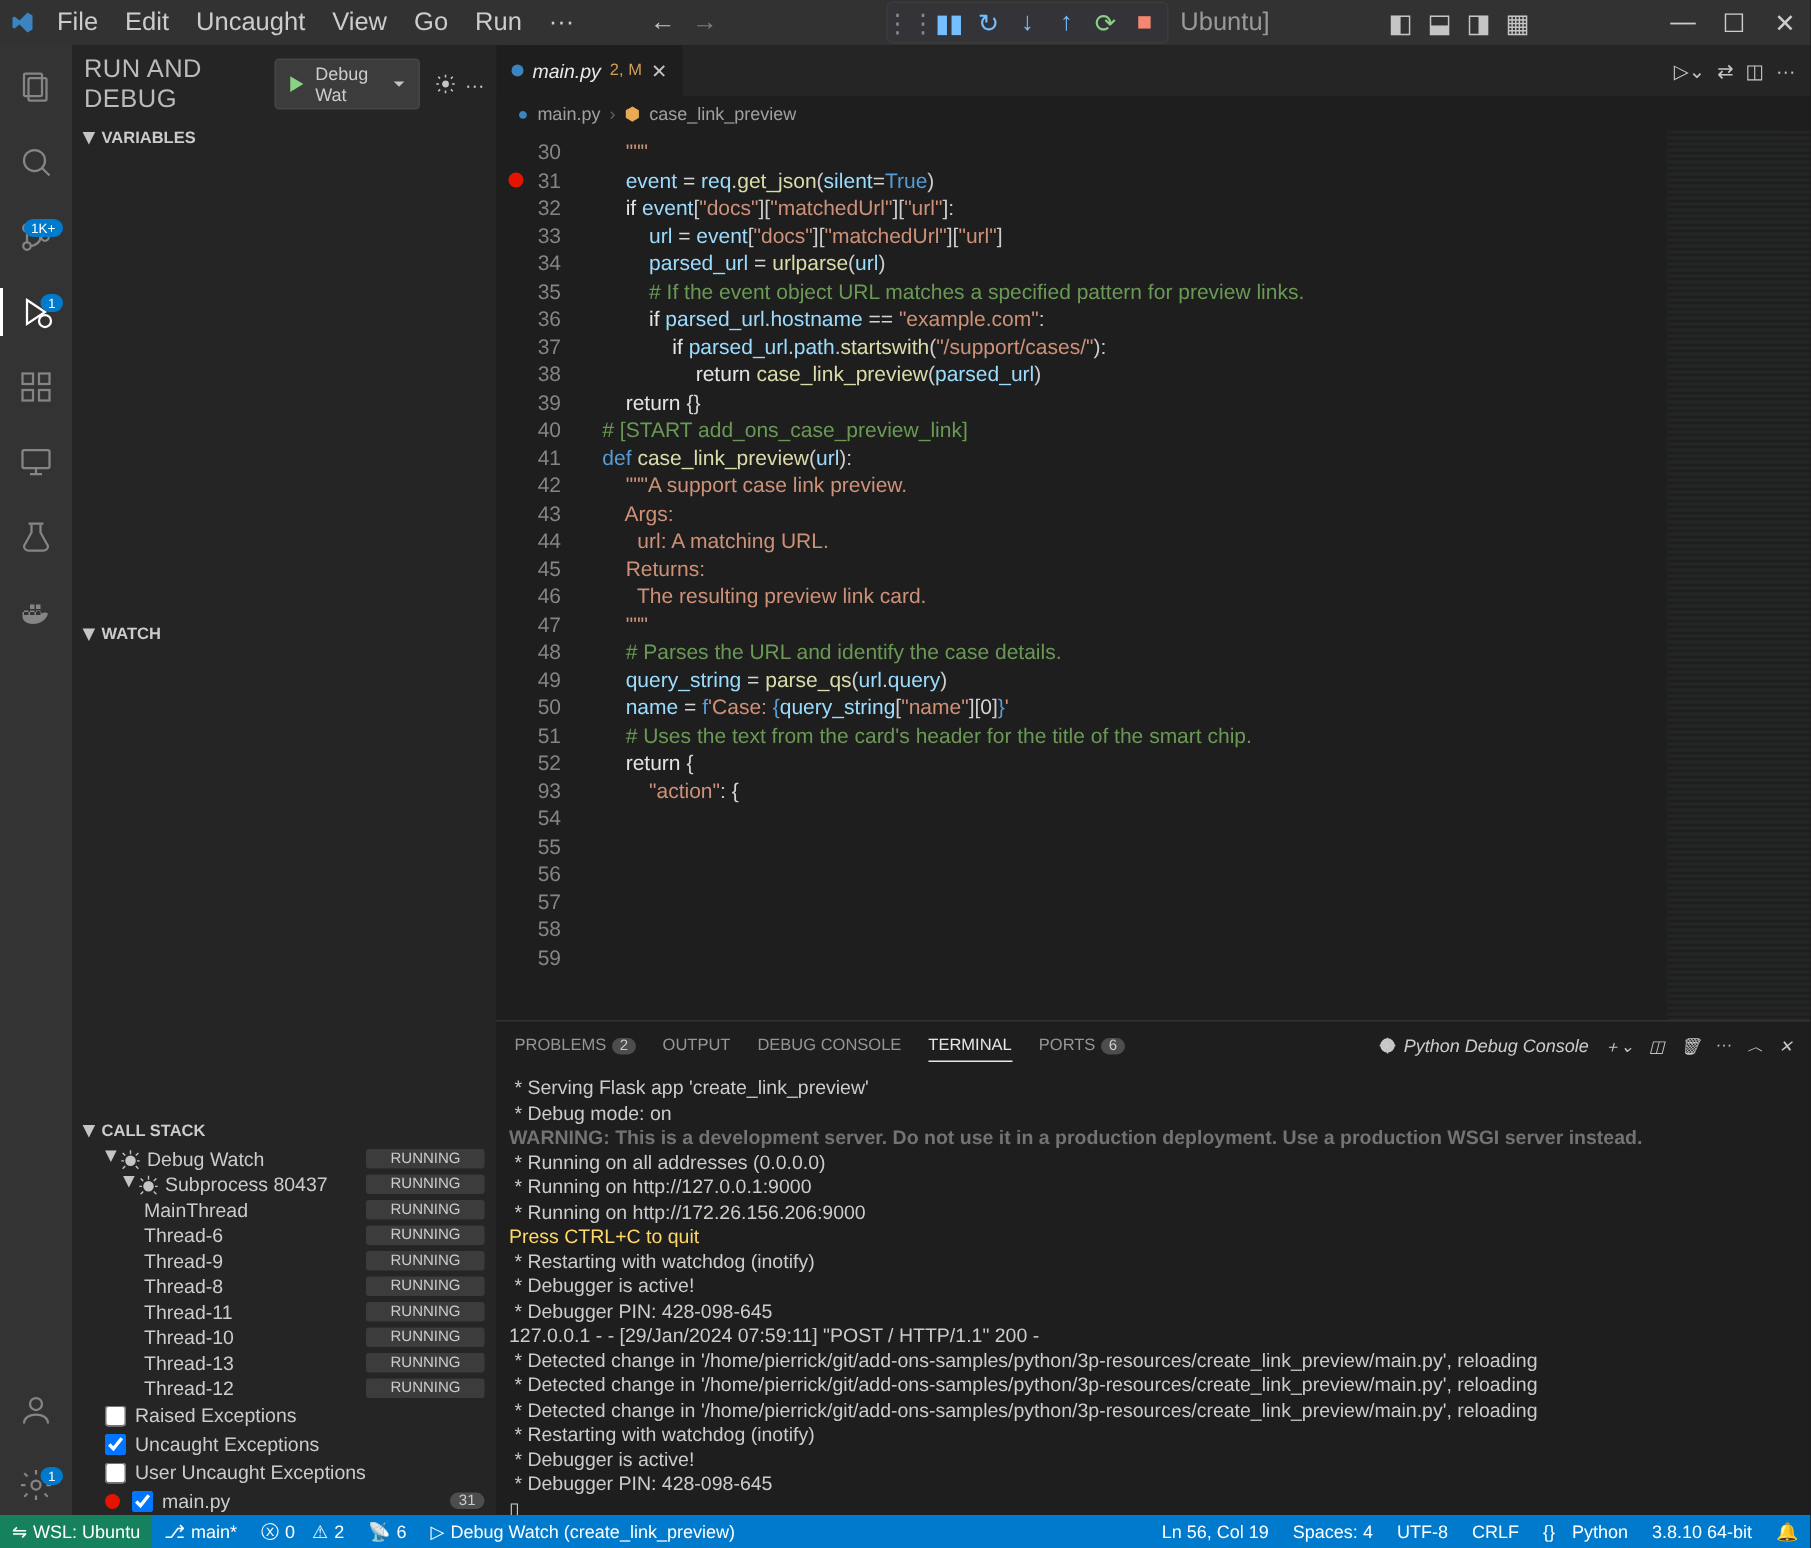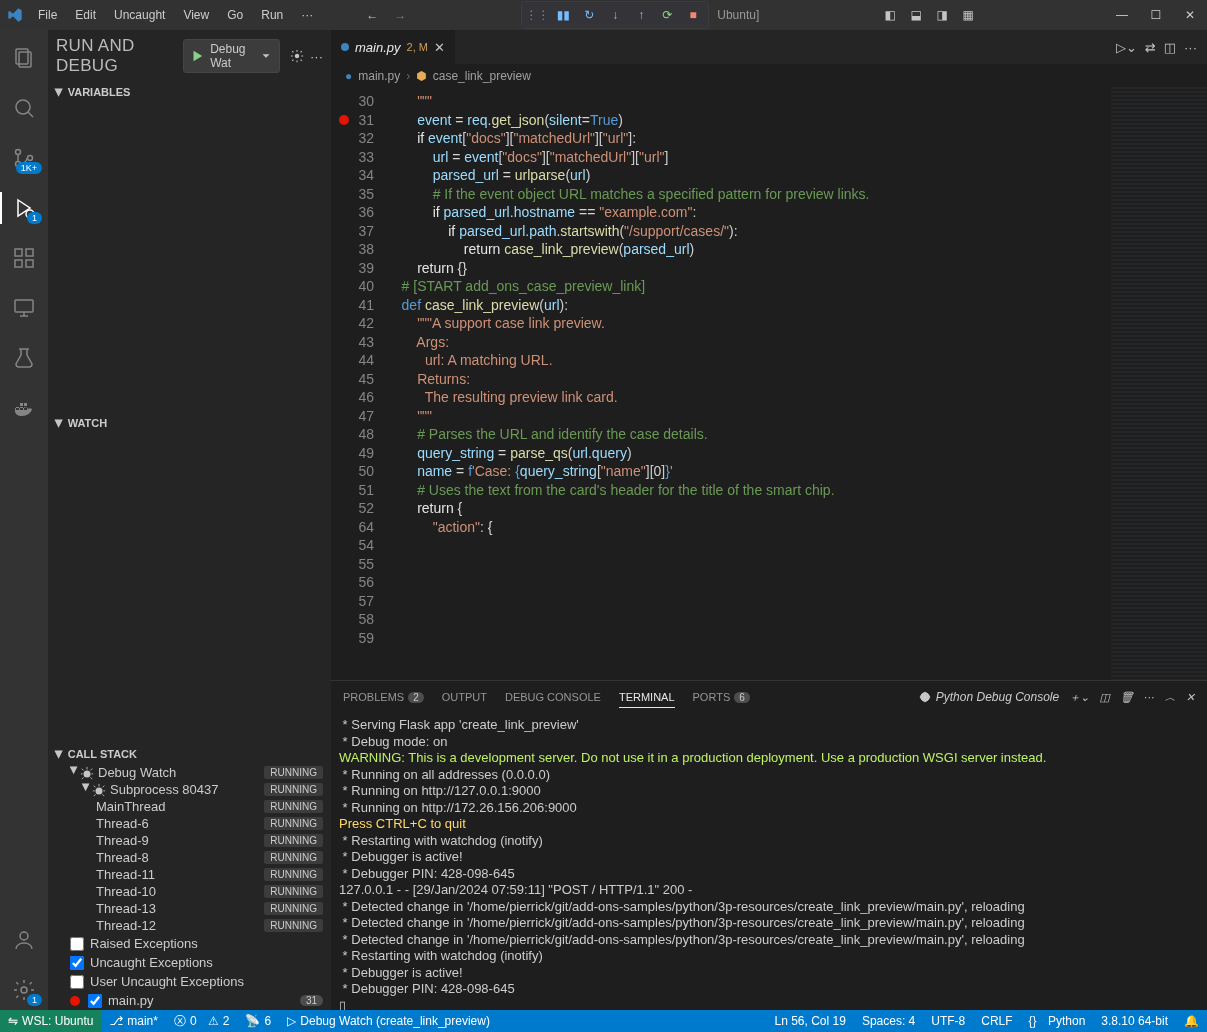--- a/index.html
+++ b/index.html
@@ -1,17 +1,17 @@
 <!DOCTYPE html>
 <html><head>
 <meta charset="utf-8">
 <style>
 * { margin:0; padding:0; box-sizing:border-box; font-family:"Segoe UI",Arial,sans-serif; }
 body { background:#1e1e1e; color:#cccccc; font-size:13px; width:1207px; height:1032px; overflow:hidden; display:flex; flex-direction:column; }
-.titlebar { height:30px; background:#323233; display:flex; align-items:center; color:#cccccc; font-size:12px; }
+.titlebar { height:30px; background:#323233; display:flex; align-items:center; color:#cccccc; font-size:17px; }
 .titlebar .vscode-icon { width:30px; display:flex; justify-content:center; align-items:center; }
 .titlebar .vscode-icon svg { width:16px; height:16px; }
 .menu { display:flex; gap:2px; }
 .menu span { padding:4px 8px; cursor:pointer; }
 .center-tools { margin-left:40px; display:flex; align-items:center; gap:6px; }
 .center-tools .icn { width:22px; height:22px; display:flex; align-items:center; justify-content:center; color:#c5c5c5; }
 .debug-toolbar { display:flex; align-items:center; gap:4px; background:#333338; border:1px solid #3c3c3c; border-radius:4px; padding:2px 4px; margin-left:110px;}
 .debug-toolbar .dbg-icn { width:22px; height:22px; display:flex; align-items:center; justify-content:center; }
 .title-text { margin-left:8px; color:#999; }
 .winbtns { margin-left:auto; display:flex; }
@@ -19,37 +19,37 @@
 .layout-icons { display:flex; gap:4px; margin-right:6px; }
 .layout-icons .icn { width:22px; height:22px; display:flex; align-items:center; justify-content:center; color:#c5c5c5; }
 
 .main { flex:1; display:flex; min-height:0; }
 .activitybar { width:48px; background:#333333; display:flex; flex-direction:column; align-items:center; padding-top:8px; gap:10px; }
 .activitybar .act-item { width:48px; height:40px; display:flex; align-items:center; justify-content:center; color:#858585; position:relative; cursor:pointer; }
 .activitybar .act-item.active { color:#ffffff; }
 .activitybar .act-item.active::before { content:""; position:absolute; left:0; top:4px; bottom:4px; width:2px; background:#ffffff; }
 .activitybar .act-item svg { width:24px; height:24px; }
 .activitybar .spacer { flex:1; }
-.badge { position:absolute; bottom:4px; right:6px; background:#007acc; color:#fff; border-radius:8px; font-size:9px; padding:1px 5px; }
+.badge { position:absolute; bottom:20px; right:6px; background:#007acc; color:#fff; border-radius:8px; font-size:9px; padding:1px 5px; }
 
 .sidebar { width:283px; background:#252526; display:flex; flex-direction:column; min-height:0; }
 .sb-header { display:flex; align-items:center; padding:6px 8px; gap:6px; }
 .sb-title { color:#bbbbbb; font-size:17px; letter-spacing:0.3px; }
 .sb-config { background:#3c3c3c; border:1px solid #454545; border-radius:3px; display:flex; align-items:center; padding:2px 6px; gap:6px; margin-left:auto; }
 .sb-config .play svg { width:14px; height:14px; fill:#89d185; }
 .sb-config .chev svg, .sb-header .gear svg, .sb-header .more svg { width:14px; height:14px; fill:#c5c5c5; }
 .section-head { display:flex; align-items:center; gap:4px; padding:4px 8px; font-size:11px; color:#cccccc; font-weight:600; cursor:pointer; }
 .section-head .chev { transform:rotate(90deg); font-size:10px; color:#c5c5c5;}
 .section-body { flex:1; overflow:auto; font-size:13px; }
 .call-stack-list, .bp-list { padding:0 4px; }
 .cs-row { display:flex; align-items:center; padding:1px 4px; color:#cccccc; }
 .cs-row .indent0{width:12px}.cs-row .indent1{width:24px}.cs-row .indent2{width:36px}
 .cs-row .chev2 { width:12px; font-size:10px; color:#c5c5c5; transform:rotate(90deg);}
 .cs-row .bug-icn svg { width:14px; height:14px; fill:#c5c5c5;}
-.cs-row .status { margin-left:auto; background:#3c3c3c; color:#ccc; font-size:10px; padding:1px 6px; border-radius:2px;}
+.cs-row .status { margin-left:auto; background:#3c3c3c; color:#ccc; font-size:10px; padding:1px 16px; border-radius:2px;}
 .bp-row { display:flex; align-items:center; gap:6px; padding:2px 4px 2px 18px; }
 .bp-row input[type=checkbox]{width:14px;height:14px;}
 .bp-row .dot { width:10px; height:10px; border-radius:50%; background:#e51400; margin-right:2px;}
 .bp-row .count { margin-left:auto; background:#4d4d4d; color:#ccc; font-size:10px; padding:0 6px; border-radius:8px;}
 
 .editor-area { flex:1; display:flex; flex-direction:column; min-width:0; }
 .tabs { height:35px; background:#252526; display:flex; align-items:center; border-bottom:1px solid #1e1e1e;}
 .tab { height:35px; background:#1e1e1e; display:flex; align-items:center; padding:0 10px; gap:6px; border-right:1px solid #252526;}
 .tab .dot{width:8px;height:8px;border-radius:50%;background:#3b84c0;}
 .tab .fname{color:#e8e8e8; font-style:italic;}
@@ -67,21 +67,21 @@
 .kw{color:#569cd6}.st{color:#ce9178}.fn{color:#dcdcaa}.cm{color:#6a9955}.nm{color:#9cdcfe}.op{color:#d4d4d4}.bl{color:#569cd6}.hl{color:#e5e5e5}
 .panel { height:330px; background:#1e1e1e; border-top:1px solid #333; display:flex; flex-direction:column;}
 .panel-tabs { height:32px; display:flex; align-items:center; padding:0 12px; gap:18px; font-size:11px; color:#969696;}
 .panel-tabs .ptab { cursor:pointer; padding:4px 0;}
 .panel-tabs .ptab.active { color:#e7e7e7; border-bottom:1px solid #e7e7e7;}
 .panel-tabs .pbadge { background:#4d4d4d; color:#ccc; border-radius:8px; font-size:10px; padding:0 5px; margin-left:4px;}
 .panel-tabs .right { margin-left:auto; display:flex; align-items:center; gap:10px; color:#c5c5c5;font-style:italic;}
 .panel-tabs .right .drop { display:flex; align-items:center; gap:4px; font-size:12px; color:#ccc;}
 .panel-tabs .right .drop svg{width:14px;height:14px;fill:#c5c5c5;}
 .terminal { flex:1; overflow:auto; font-family:Consolas,monospace; font-size:13px; line-height:16.5px; padding:4px 8px; white-space:pre; color:#cccccc;}
-.terminal .red{color:#bef264;font-weight:normal;}
+.terminal .red{color:#737373;font-weight:bold;}
 .terminal .yel2{color:#ffd866;}
 .statusbar { height:22px; background:#007acc; color:#ffffff; display:flex; align-items:center; font-size:12px;}
 .statusbar .sb-item { padding:0 8px; display:flex; align-items:center; gap:4px; height:100%;}
 .statusbar .sb-item.remote{background:#16825d;}
 .statusbar .right2{margin-left:auto; display:flex;}
 svg { display:block; }
 </style>
 </head>
 <body>
 
@@ -364,21 +364,21 @@
           <div style="position:relative">43</div>
           <div style="position:relative">44</div>
           <div style="position:relative">45</div>
           <div style="position:relative">46</div>
           <div style="position:relative">47</div>
           <div style="position:relative">48</div>
           <div style="position:relative">49</div>
           <div style="position:relative">50</div>
           <div style="position:relative">51</div>
           <div style="position:relative">52</div>
-          <div style="position:relative">64</div>
+          <div style="position:relative">93</div>
           <div style="position:relative">54</div>
           <div style="position:relative">55</div>
           <div style="position:relative">56</div>
           <div style="position:relative">57</div>
           <div style="position:relative">58</div>
           <div style="position:relative">59</div>
         </div>
       <div class="code" id="code"><div>        <span class="st">"""</span></div><div>        <span class="nm">event</span> <span class="op">=</span> <span class="nm">req</span>.<span class="fn">get_json</span>(<span class="nm">silent</span><span class="op">=</span><span class="bl">True</span>)</div><div>        <span class="hl">if</span> <span class="nm">event</span>[<span class="st">"docs"</span>][<span class="st">"matchedUrl"</span>][<span class="st">"url"</span>]:</div><div>            <span class="nm">url</span> <span class="op">=</span> <span class="nm">event</span>[<span class="st">"docs"</span>][<span class="st">"matchedUrl"</span>][<span class="st">"url"</span>]</div><div>            <span class="nm">parsed_url</span> <span class="op">=</span> <span class="fn">urlparse</span>(<span class="nm">url</span>)</div><div>            <span class="cm"># If the event object URL matches a specified pattern for preview links.</span></div><div>            <span class="hl">if</span> <span class="nm">parsed_url</span>.<span class="nm">hostname</span> <span class="op">==</span> <span class="st">"example.com"</span>:</div><div>                <span class="hl">if</span> <span class="nm">parsed_url</span>.<span class="nm">path</span>.<span class="fn">startswith</span>(<span class="st">"/support/cases/"</span>):</div><div>                    <span class="hl">return</span> <span class="fn">case_link_preview</span>(<span class="nm">parsed_url</span>)</div><div></div><div>        <span class="hl">return</span> <span class="op">{}</span></div><div></div><div></div><div>    <span class="cm"># [START add_ons_case_preview_link]</span></div><div></div><div></div><div>    <span class="kw">def</span> <span class="fn">case_link_preview</span>(<span class="nm">url</span>):</div><div>        <span class="st">"""A support case link preview.</span></div><div>        <span class="st">Args:</span></div><div>          <span class="st">url: A matching URL.</span></div><div>        <span class="st">Returns:</span></div><div>          <span class="st">The resulting preview link card.</span></div><div>        <span class="st">"""</span></div><div></div><div>        <span class="cm"># Parses the URL and identify the case details.</span></div><div>        <span class="nm">query_string</span> <span class="op">=</span> <span class="fn">parse_qs</span>(<span class="nm">url</span>.<span class="nm">query</span>)</div><div>        <span class="nm">name</span> <span class="op">=</span> <span class="kw">f</span><span class="st">'Case: </span><span class="bl">{</span><span class="nm">query_string</span>[<span class="st">"name"</span>][<span class="op">0</span>]<span class="bl">}</span><span class="st">'</span></div><div>        <span class="cm"># Uses the text from the card's header for the title of the smart chip.</span></div><div>        <span class="hl">return</span> <span class="op">{</span></div><div>            <span class="st">"action"</span>: <span class="op">{</span></div></div>
       <div class="minimap"></div>
     </div>

